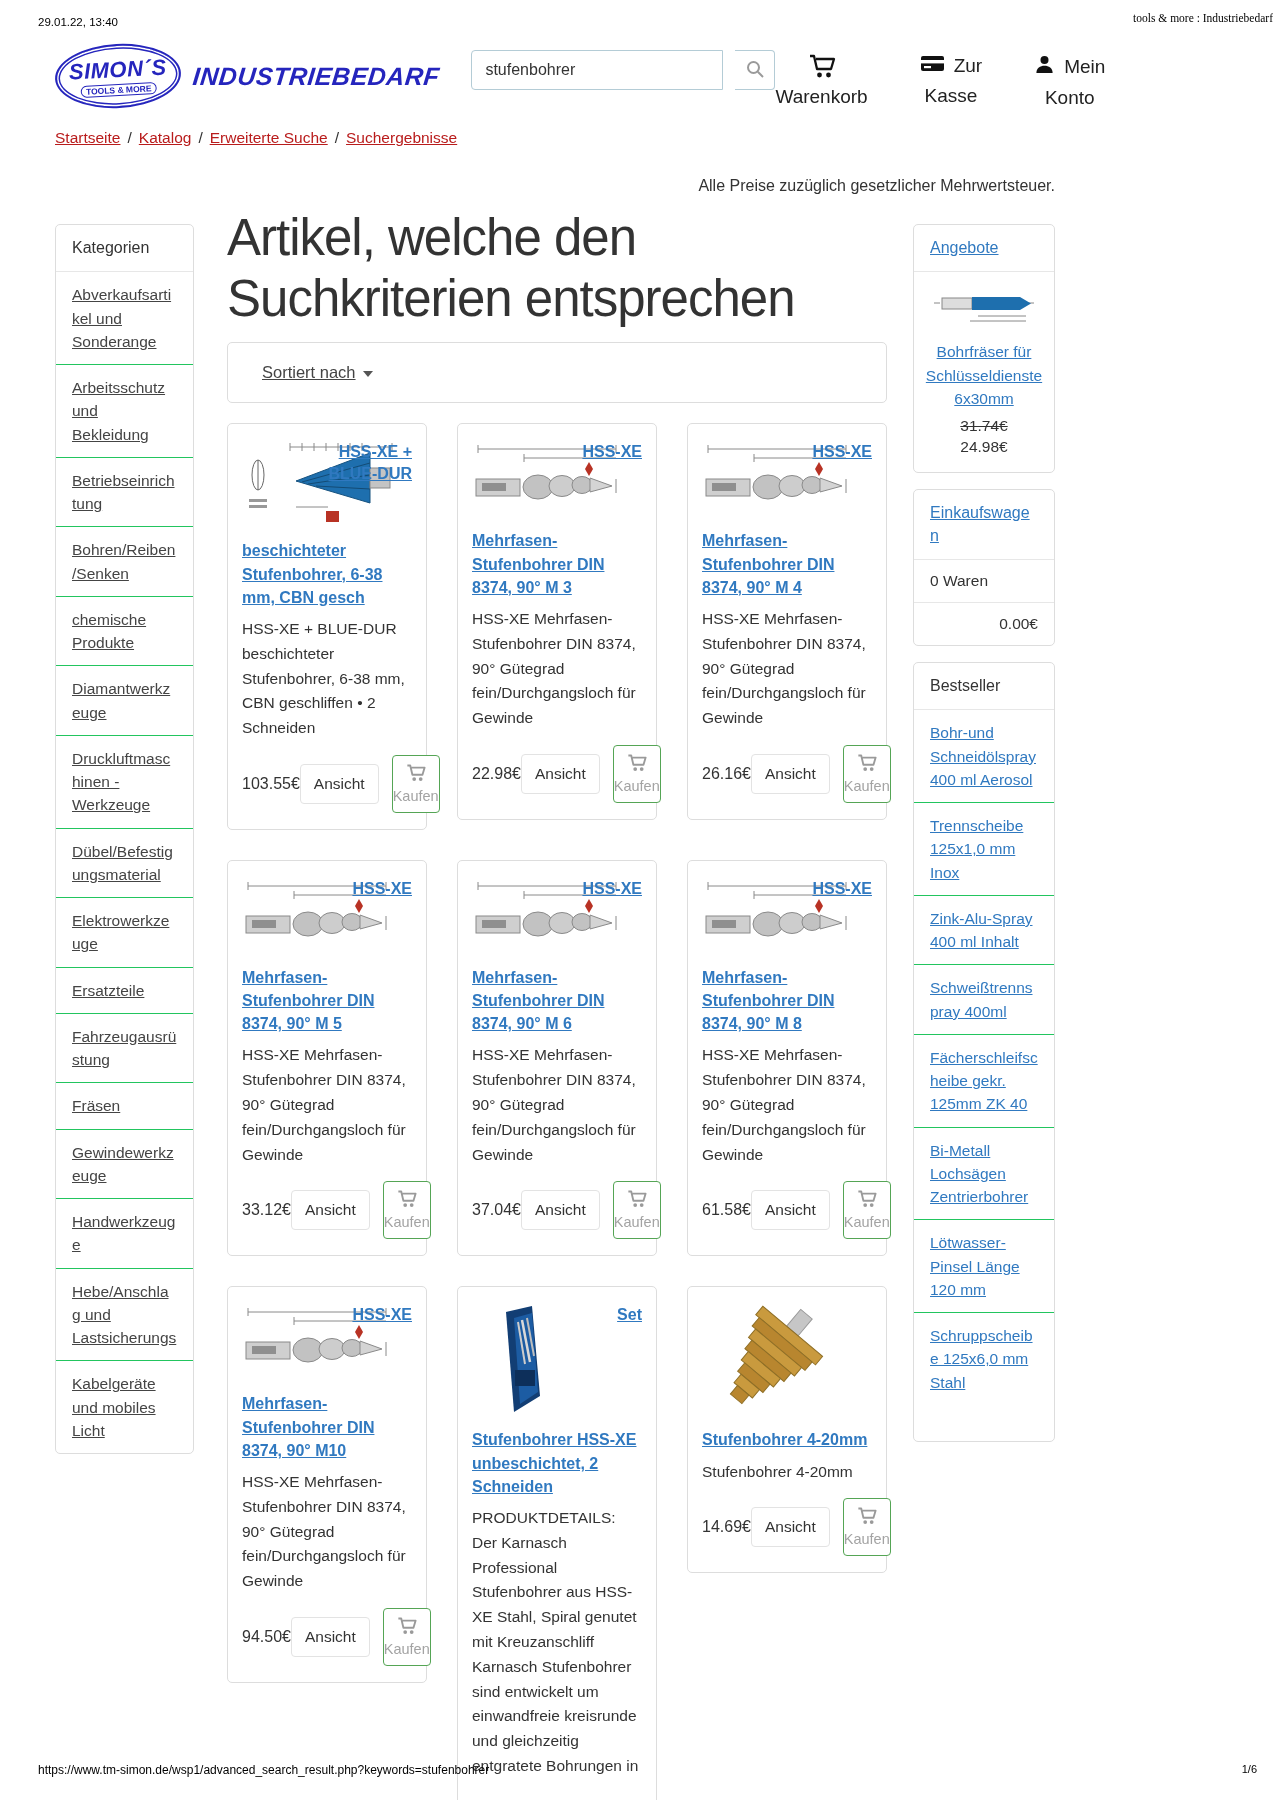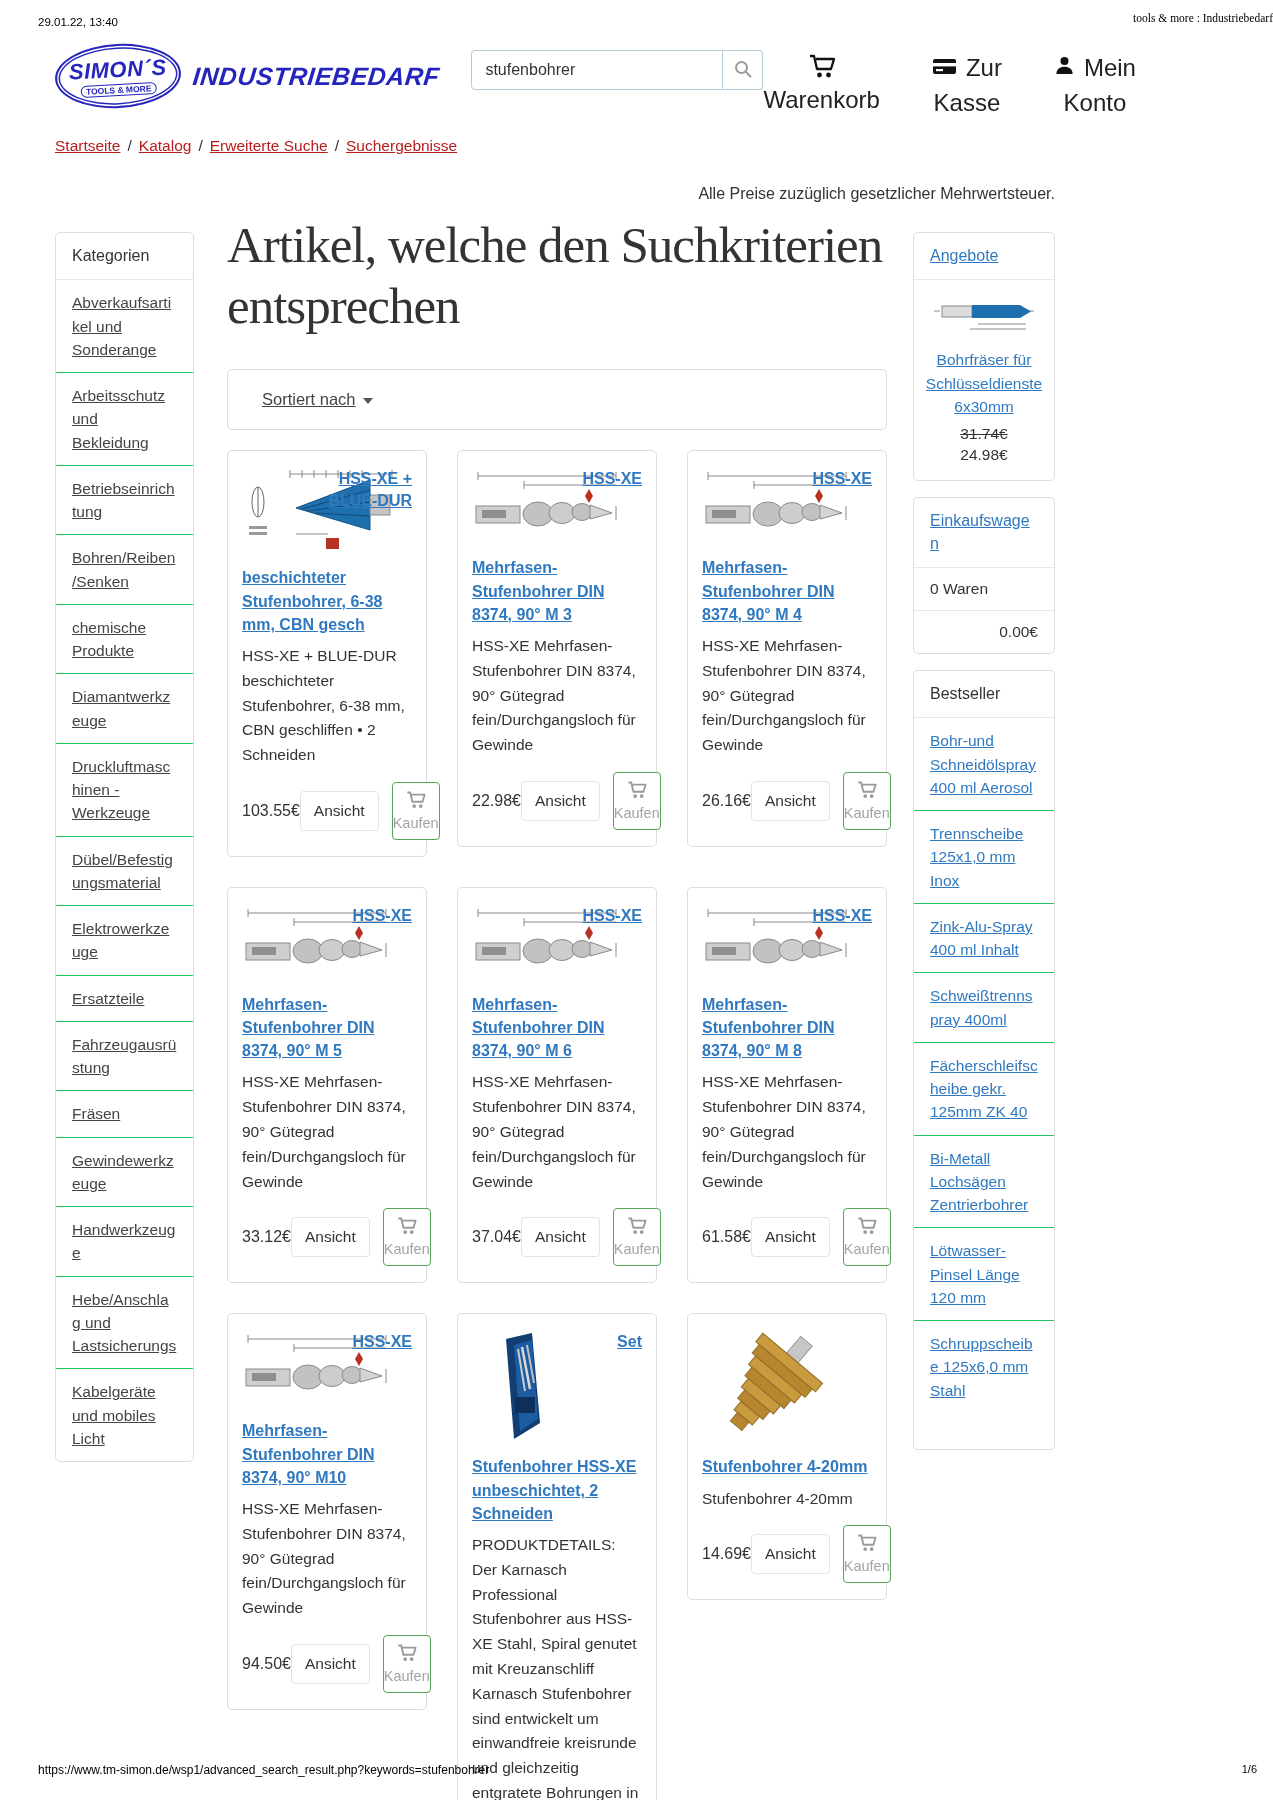--- a/index.html
+++ b/index.html
@@ -20,28 +20,28 @@
   .logo { display: flex; align-items: center; gap: 12px; flex-shrink: 0; cursor: pointer; }
   .logo-oval {
     width: 126px; height: 64px; border: 2px solid #2525bd; border-radius: 50%;
     box-shadow: inset 0 0 0 1.5px #fff, inset 0 0 0 3px #2525bd;
     display: flex; flex-direction: column; align-items: center; justify-content: center;
     transform: rotate(-3deg); background: #fff;
   }
   .logo-simons { font-size: 22px; font-weight: bold; font-style: italic; color: #2525bd; letter-spacing: .5px; }
   .logo-tools { font-size: 8.5px; font-weight: bold; color: #2525bd; border: 1px solid #2525bd; padding: 0 4px; border-radius: 6px; margin-top: 1px; }
   .logo-brand { font-size: 25px; font-style: italic; font-weight: bold; color: #2525bd; transform: skewX(-6deg); letter-spacing: .5px; }
-  .search { margin-left: 32px; margin-top: 6px; display: flex; }
+  .search { margin-left: 32px; margin-top: 6px; display: flex; gap: 12px; }
   .search-input {
     width: 252px; height: 40px; border: 1px solid #b4ccd6; border-radius: 4px 0 0 4px;
     padding: 0 13px; font-size: 16px; color: #333; font-family: "Liberation Sans", sans-serif; outline: none;
   }
   .search-btn { width: 40px; height: 40px; border: 1px solid #b4ccd6; border-left: none; border-radius: 0 4px 4px 0; background: #fff; display: flex; align-items: center; justify-content: center; cursor: pointer; }
   .hnav { margin-left: auto; display: flex; gap: 52px; padding-top: 10px; margin-right: 10px; }
-  .hnav-item { display: flex; flex-direction: column; align-items: center; gap: 7px; font-size: 24px; color: #222; cursor: pointer; }
+  .hnav-item { display: flex; flex-direction: column; align-items: center; gap: 7px; font-size: 19px; color: #222; cursor: pointer; }
   .hnav-line { display: flex; align-items: center; gap: 9px; }
   
   .breadcrumb { margin-top: 20px; font-size: 15.5px; }
   .breadcrumb a { color: #b91c1c; text-decoration: underline; }
   .bc-sep { color: #333; margin: 0 7px; }
   
   .notice { text-align: right; margin-top: 30px; font-size: 16px; color: #333; }
   
   .columns { display: flex; margin-top: 12px; align-items: flex-start; }
   .col-left { width: 139px; margin-top: 17px; flex-shrink: 0; }
@@ -50,21 +50,21 @@
   .panel { border: 1px solid #ddd; border-radius: 5px; background: #fff; }
   .panel + .panel { margin-top: 16px; }
   .panel-header { padding: 12px 16px; font-size: 16px; color: #333; border-bottom: 1px solid #e7e7e7; line-height: 1.4; overflow-wrap: anywhere; }
   .panel-list { list-style: none; }
   .panel-list li { padding: 11px 16px; border-bottom: 1px solid #22c55e; line-height: 1.5; font-size: 15.5px; overflow-wrap: anywhere; }
   .panel-list li:last-child { border-bottom: none; }
   .cat-link { color: #444; text-decoration: underline; }
   .blue-link { color: #3079c0; text-decoration: underline; }
   li.spacer-item { height: 36px; }
   
-  .page-title { font-size: 51px; font-weight: 300; color: #333; line-height: 1.2; letter-spacing: -1px; margin-bottom: 32px; font-family: Liberation Serif, serif; }
+  .page-title { font-size: 51px; font-weight: 300; color: #333; line-height: 1.2; letter-spacing: -1px; margin-bottom: 13px; }
   .sort-card { border: 1px solid #ddd; border-radius: 5px; padding: 20px 34px; margin-bottom: 20px; }
   .sort-link { color: #444; font-size: 16.5px; text-decoration: underline; }
   .caret { display: inline-block; margin-left: 7px; border-left: 5px solid transparent; border-right: 5px solid transparent; border-top: 6px solid #555; vertical-align: middle; }
   .grid { display: grid; grid-template-columns: repeat(3, 200px); gap: 30px; align-items: start; }
   .card { border: 1px solid #ddd; border-radius: 5px; padding: 13px 14px 16px; background: #fff; }
   .card-head { position: relative; min-height: 80px; }
   .brand { position: absolute; top: 0; right: 0; max-width: 92px; text-align: right; color: #3079c0; font-weight: bold; font-size: 16px; text-decoration: underline; line-height: 1.35; }
   .imgwrap { display: block; margin-top: 4px; }
   .title-link { display: inline-block; color: #3079c0; font-weight: bold; font-size: 16px; text-decoration: underline; line-height: 1.45; margin: 8px 0 8px; }
   .desc { font-size: 15.5px; line-height: 1.6; color: #333; margin-bottom: 14px; }

